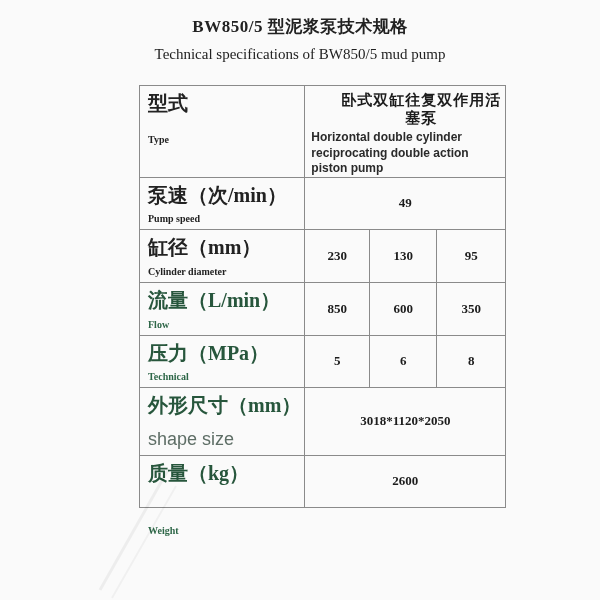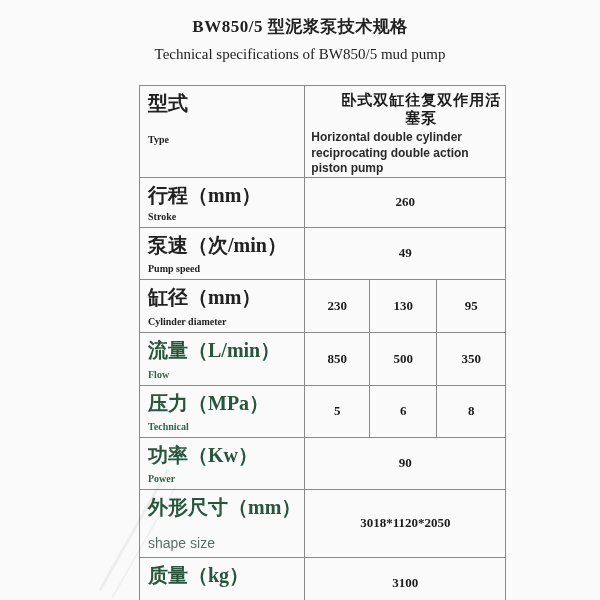--- a/index.html
+++ b/index.html
@@ -24,21 +24,21 @@
   td.lbl{vertical-align:top;}
   .lbl-inner{display:flex;flex-direction:column;justify-content:space-between;
          padding:0 3px 0 8px;margin-top:6px;}
   .r1 .lbl-inner{height:53px;} .r2 .lbl-inner{height:38px;} .r3 .lbl-inner{height:40px;}
   .r4 .lbl-inner{height:41px;font-family:Liberation Serif, serif;} .r5 .lbl-inner{height:41px;justify-content:space-between;} .r6 .lbl-inner{height:40px;}
   .r7 .lbl-inner{height:40px;} .r8 .lbl-inner{height:56px;} .r9 .lbl-inner{height:40px;gap:41px;}
   .zh{font-size:20px;font-weight:600;line-height:1.1;white-space:nowrap;}
   .en{font-size:10px;font-weight:bold;line-height:1.1;white-space:nowrap;}
   .ink{color:var(--ink);} .g-zh{color:var(--green-zh);} .g-en{color:var(--green-en);}
   .en.sans-gray{font-family:"Liberation Sans","DejaVu Sans",sans-serif;font-weight:normal;
-         color:var(--gray-label);font-size:14px;}
+         color:var(--gray-label);font-size:18px;}
   td.val{text-align:center;font-size:13px;font-weight:bold;color:#1c1c1c;}
   .type-cell{padding-top:5px;}
   .type-zh{text-align:center;font-size:15px;font-weight:600;letter-spacing:1px;line-height:1.2;margin-left:32px;}
   .type-en{font-family:"Liberation Sans","DejaVu Sans",sans-serif;font-weight:bold;
          font-size:12px;line-height:1.3;text-align:left;padding:3px 5px 0 6px;color:#2a2a2a;}
   .watermark{position:absolute;left:98px;top:440px;pointer-events:none;}
 </style>
 </head>
 <body>
 
@@ -62,29 +62,20 @@
             <span class="zh ink">型式</span>
             <span class="en ink">Type</span>
           </div>
         </td>
         <td class="val type-cell" colspan="3">
           <div class="type-zh">卧式双缸往复双作用活塞泵</div>
           <div class="type-en">Horizontal double cylinder reciprocating double action piston pump</div>
         </td>
       </tr>
 
-      <tr class="r2">
-        <td class="lbl">
-          <div class="lbl-inner">
-            <span class="zh ink">行程（mm）</span>
-            <span class="en ink">Stroke</span>
-          </div>
-        </td>
-        <td class="val" colspan="3">260</td>
-      </tr>
 
       <tr class="r3">
         <td class="lbl">
           <div class="lbl-inner">
             <span class="zh ink">泵速（次/min）</span>
             <span class="en ink">Pump speed</span>
           </div>
         </td>
         <td class="val" colspan="3">49</td>
       </tr>
@@ -102,64 +93,55 @@
       </tr>
 
       <tr class="r5">
         <td class="lbl">
           <div class="lbl-inner">
             <span class="zh g-zh">流量（L/min）</span>
             <span class="en g-en">Flow</span>
           </div>
         </td>
         <td class="val">850</td>
-        <td class="val">500</td>
+        <td class="val">600</td>
         <td class="val">350</td>
       </tr>
 
       <tr class="r6">
         <td class="lbl">
           <div class="lbl-inner">
             <span class="zh g-zh">压力（MPa）</span>
             <span class="en g-en">Technical</span>
           </div>
         </td>
         <td class="val">5</td>
         <td class="val">6</td>
         <td class="val">8</td>
       </tr>
 
-      <tr class="r7">
-        <td class="lbl">
-          <div class="lbl-inner">
-            <span class="zh g-zh">功率（Kw）</span>
-            <span class="en g-en">Power</span>
-          </div>
-        </td>
-        <td class="val" colspan="3">90</td>
-      </tr>
 
       <tr class="r8">
         <td class="lbl">
           <div class="lbl-inner">
             <span class="zh g-zh">外形尺寸（mm）</span>
             <span class="en sans-gray">shape size</span>
           </div>
         </td>
         <td class="val" colspan="3">3018*1120*2050</td>
       </tr>
 
       <tr class="r9">
         <td class="lbl">
           <div class="lbl-inner">
             <span class="zh g-zh">质量（kg）</span>
             <span class="en g-en">Weight</span>
           </div>
         </td>
-        <td class="val" colspan="3">3100</td>
+        <td class="val" colspan="3">2600</td>
       </tr>
 
     </tbody>
   </table>
 
   <svg class="watermark" width="80" height="160" viewBox="0 0 80 160" aria-hidden="true">
     <line x1="2" y1="150" x2="70" y2="30" stroke="#000000" stroke-opacity="0.05" stroke-width="3"></line>
     <line x1="14" y1="158" x2="78" y2="46" stroke="#000000" stroke-opacity="0.04" stroke-width="2"></line>
   </svg>
 

